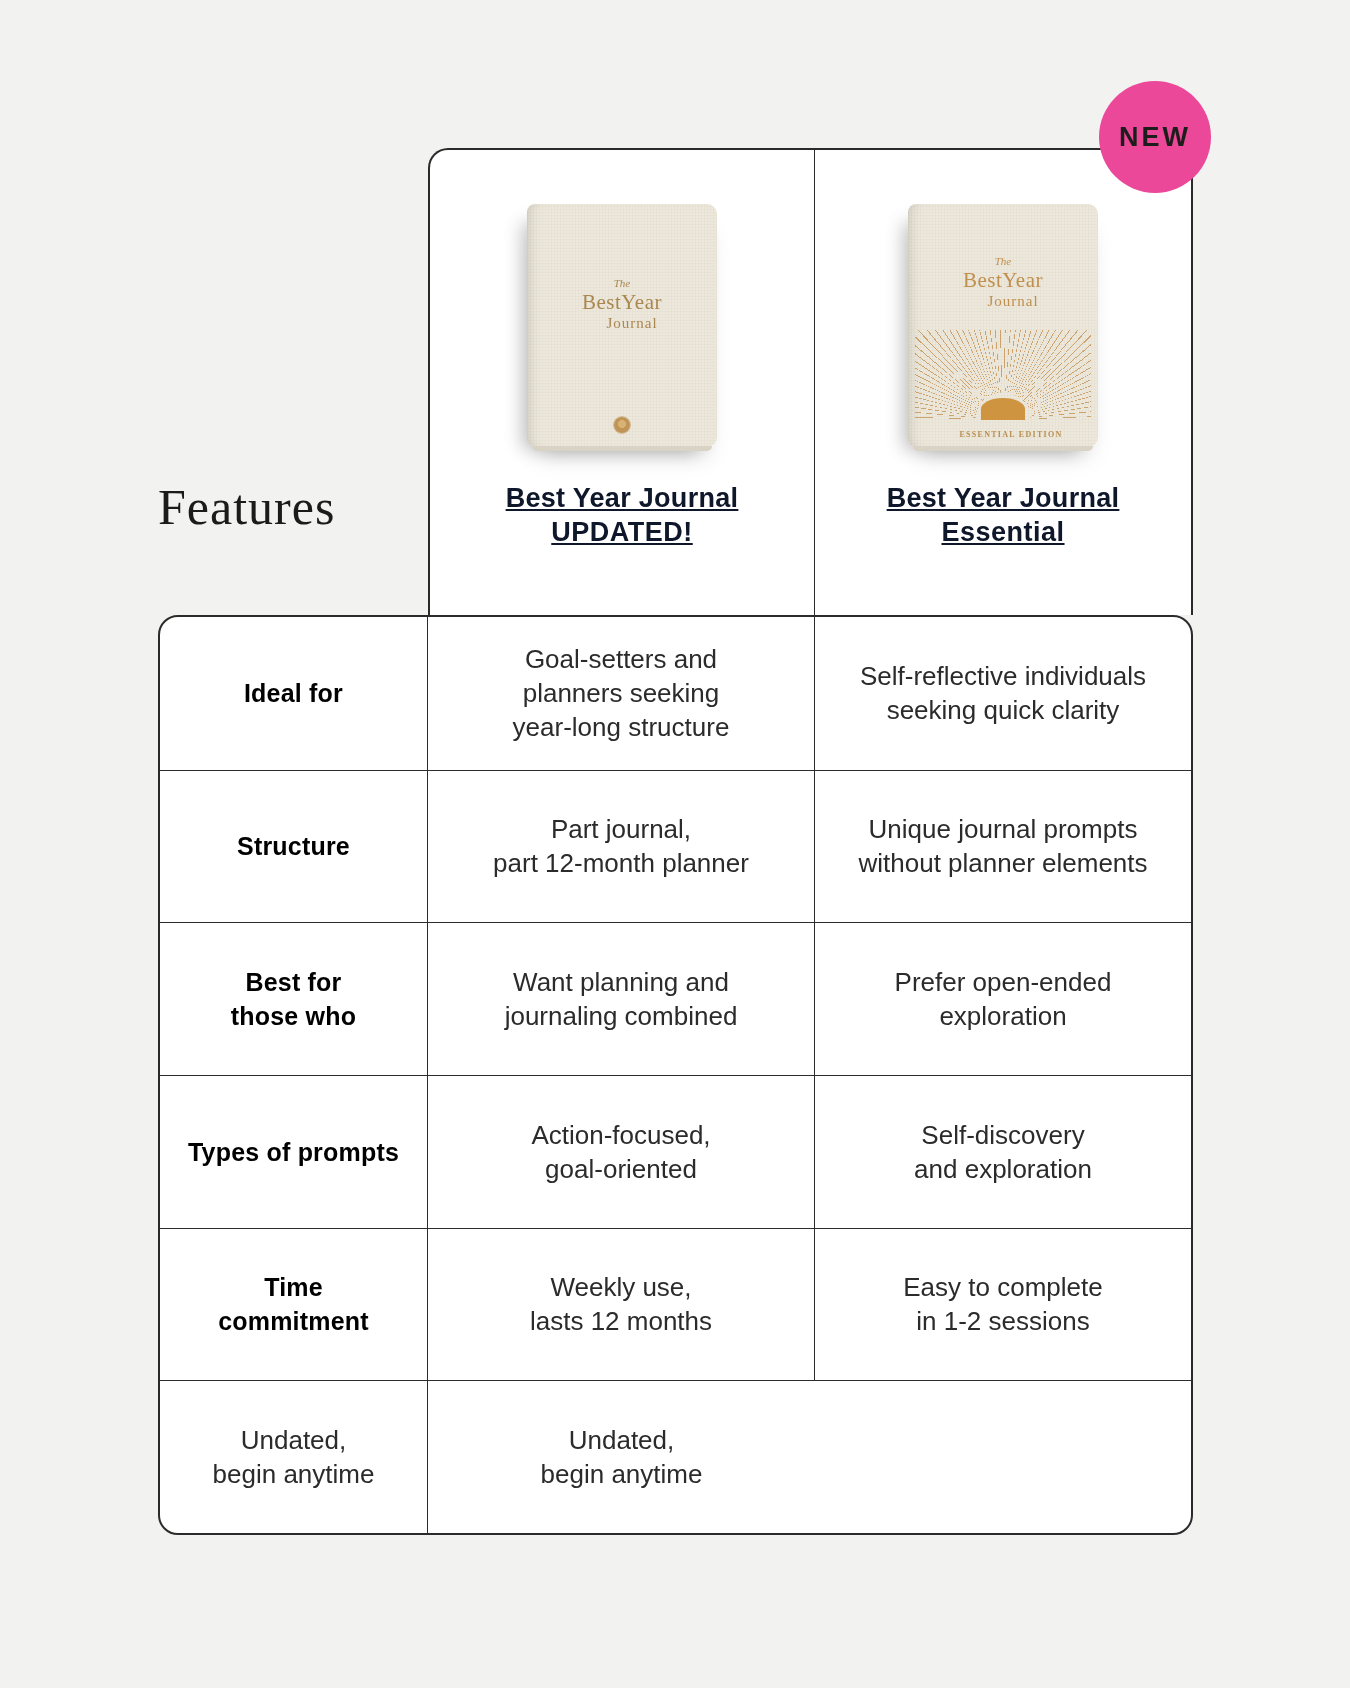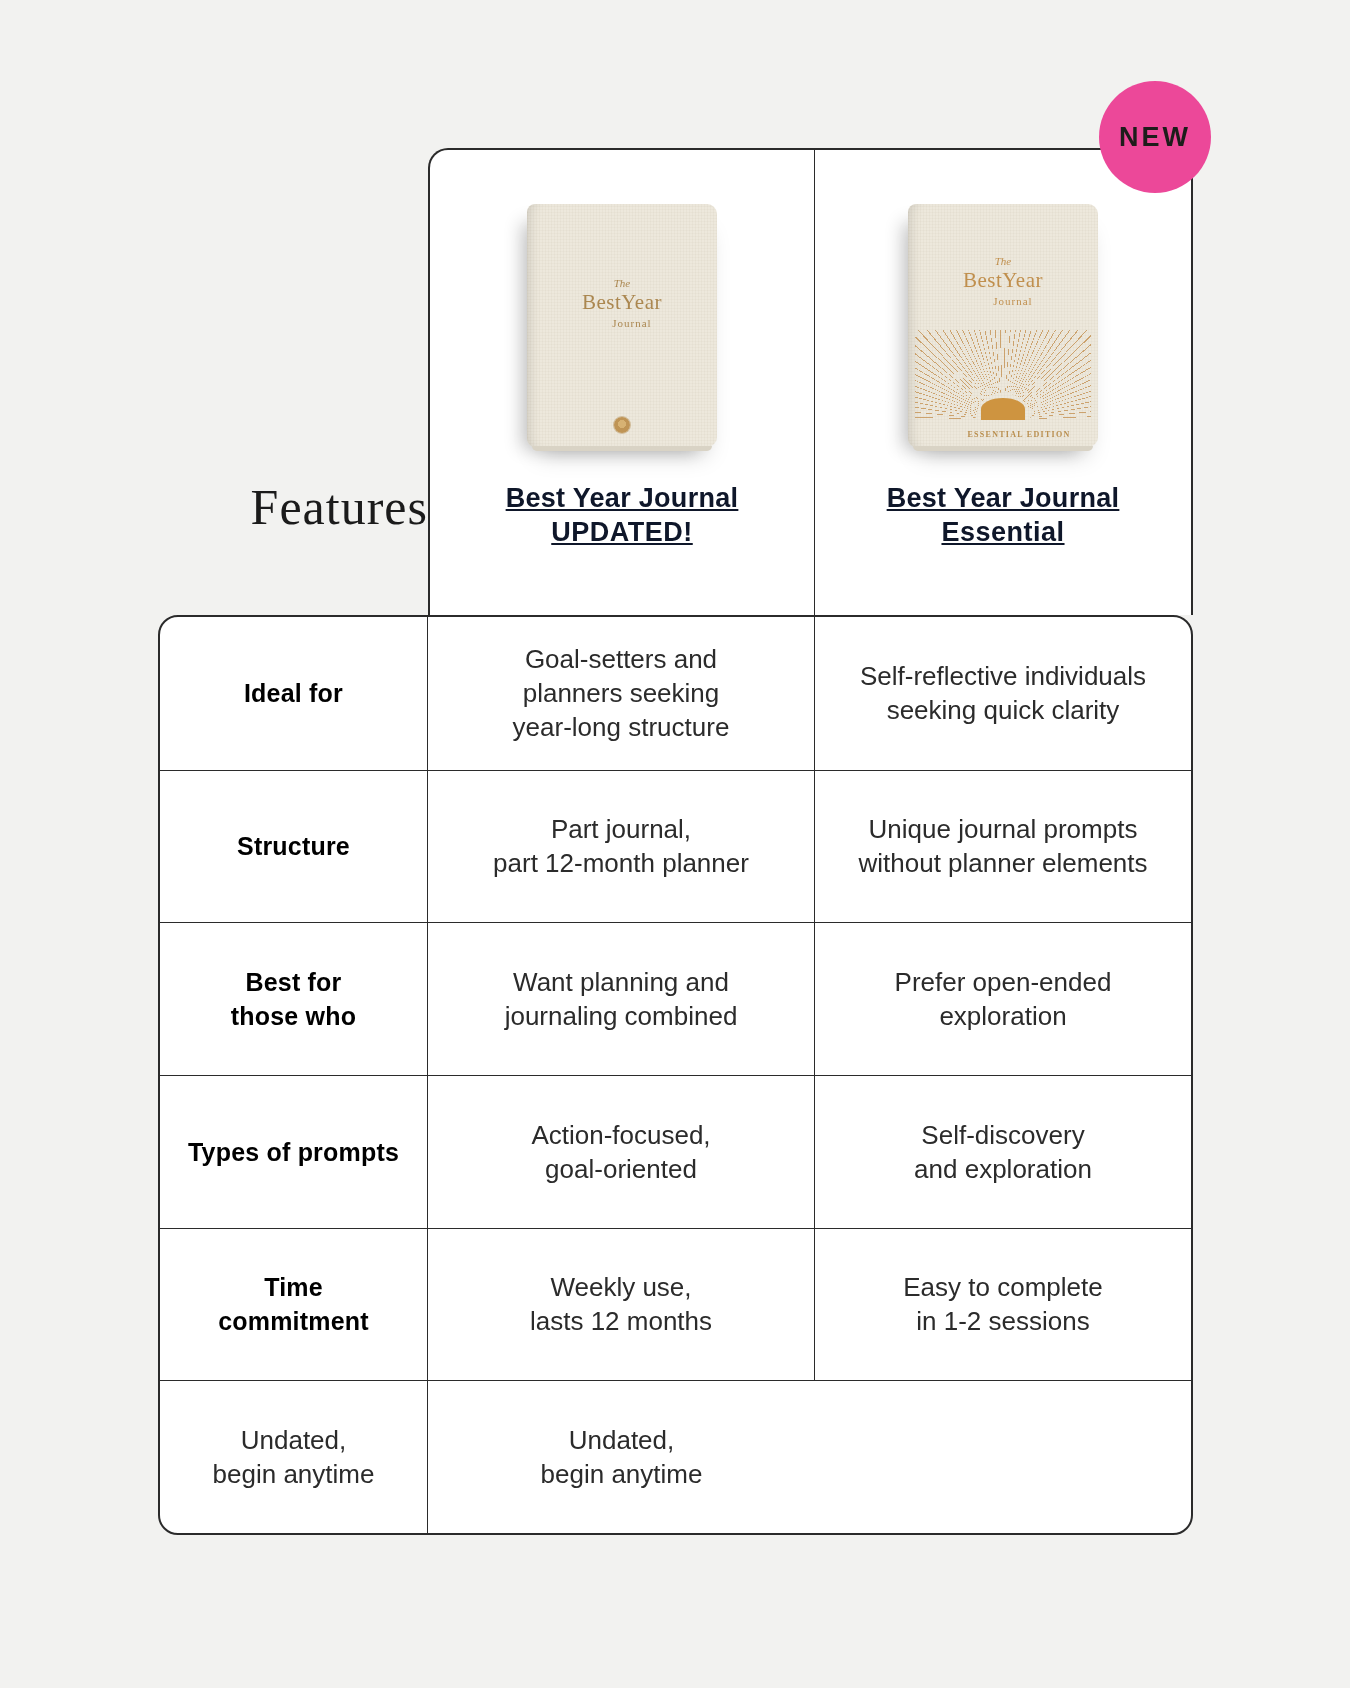--- a/index.html
+++ b/index.html
@@ -2,21 +2,21 @@
 <html><head>
 <meta charset="utf-8">
 <style>
   html,body { margin:0; padding:0; }
   body { width:1350px; height:1688px; background:#f2f2f0; font-family:"Liberation Sans", sans-serif; }
   .stage { position:relative; width:1350px; height:1688px; background:#f2f2f0; overflow:hidden; }
 
   
   .features-title {
     position:absolute; left:158px; top:478px; width:270px;
-    text-align:right; font-family:"Liberation Serif", serif;
+    text-align:left; font-family:"Liberation Serif", serif;
     font-size:50px; font-weight:400; color:#1b1b1b; letter-spacing:1px;
   }
 
   
   .header-box {
     position:absolute; left:428px; top:148px; width:765px; height:467px;
     background:#ffffff; border:2px solid #2b2b2b; border-bottom:none;
     border-radius:20px 20px 0 0; box-sizing:border-box; display:flex;
   }
   .header-col { position:relative; height:100%; }
@@ -43,39 +43,39 @@
   .journal::after { 
     content:""; position:absolute; left:5px; right:5px; bottom:-4px; height:5px;
     background:#d9d3c5; border-radius:0 0 6px 6px;
   }
   .journal-brand { position:absolute; left:0; width:100%; text-align:center;
     font-family:"Liberation Serif", serif; color:#ab8750; transform:translateY(-50%); }
   .journal-updated .journal-brand { top:41%; }
   .journal-essential .journal-brand { top:32%; color:#c08f4d; }
   .brand-the  { display:block; font-style:italic; font-size:11px; line-height:13px; }
   .brand-main { display:block; font-size:21px; line-height:25px; letter-spacing:0.5px; }
-  .brand-sub  { display:block; font-size:11px; line-height:16px; letter-spacing:1px;padding-left:20px; }
+  .brand-sub  { display:block; font-size:15px; line-height:16px; letter-spacing:1px;padding-left:20px; }
 
   .emblem { position:absolute; bottom:14px; left:50%; transform:translateX(-50%);
     width:16px; height:16px; border-radius:50%;
     background:radial-gradient(circle at 50% 45%, #d7b273 0 4px, #bf9455 4px 100%);
     box-shadow:0 0 0 1px rgba(175,135,75,0.45); }
 
   .sunburst {
     position:absolute; bottom:27px; left:50%; transform:translateX(-50%);
     width:176px; height:90px;
     background:repeating-conic-gradient(from 262deg at 50% 100%,
       rgba(198,150,90,0.85) 0deg 0.45deg, rgba(198,150,90,0) 0.45deg 3.2deg);
     -webkit-mask:radial-gradient(circle at 50% 100%, rgba(0,0,0,0) 0 27px, #000 28px 100%);
     mask:radial-gradient(circle at 50% 100%, rgba(0,0,0,0) 0 27px, #000 28px 100%);
   }
   .sun { position:absolute; bottom:27px; left:50%; transform:translateX(-50%);
     width:44px; height:22px; background:#ce9440;
     border-radius:44px 44px 0 0 / 22px 22px 0 0; }
-  .edition { position:absolute; bottom:8px; left:16px; width:100%; text-align:center;
+  .edition { position:absolute; bottom:8px; left:8px; width:100%; text-align:center;
     font-family:"Liberation Serif", serif; font-size:8px; font-weight:700;
     letter-spacing:1.3px; color:#b98e4e; }
 
   
   .new-badge {
     position:absolute; left:1099px; top:81px; width:112px; height:112px;
     border-radius:50%; background:#ec4899;
     display:flex; align-items:center; justify-content:center;
     font-size:27px; font-weight:700; letter-spacing:3px; color:#1d1d1b;
   }

